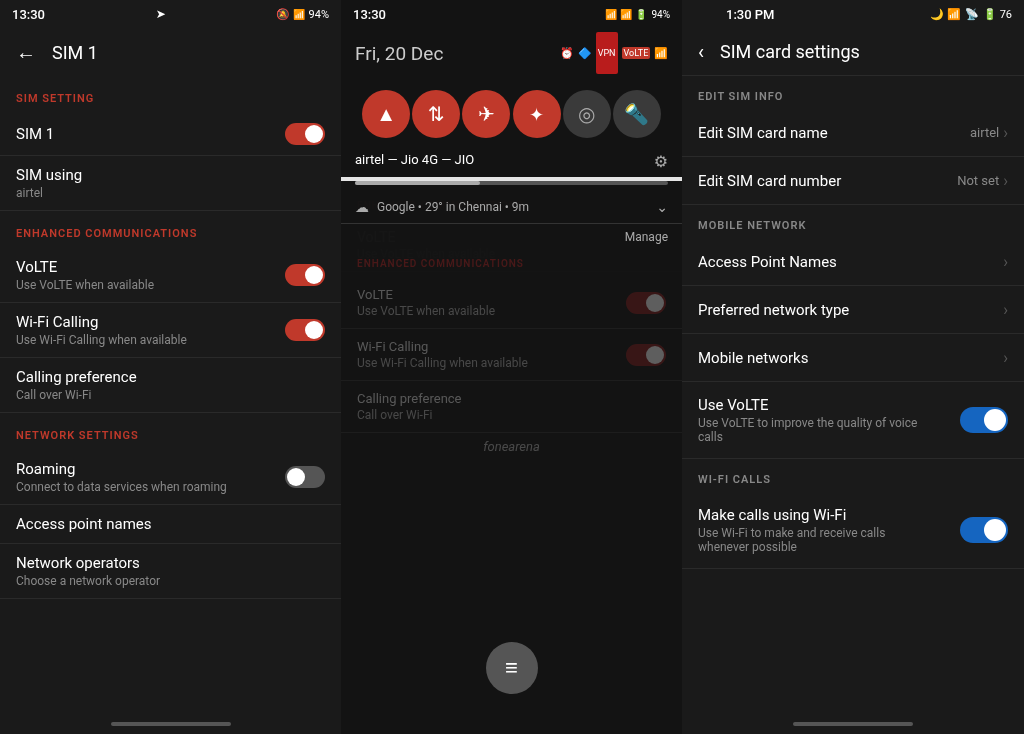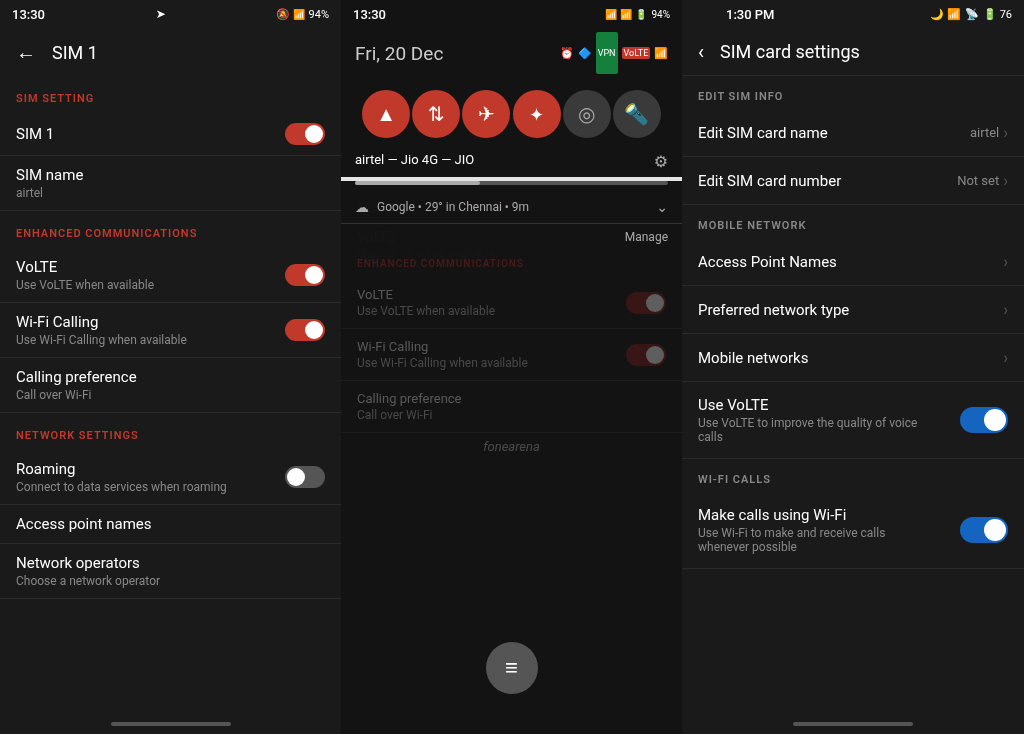--- a/index.html
+++ b/index.html
@@ -364,21 +364,21 @@
     <div class="list-item-content">
       <span class="list-item-title">SIM 1</span>
     </div>
     <div class="toggle on">
       <div class="toggle-thumb"></div>
     </div>
   </div>
 
   <div class="list-item">
     <div class="list-item-content">
-      <span class="list-item-title">SIM name</span>
+      <span class="list-item-title">SIM using</span>
       <span class="list-item-subtitle">airtel</span>
     </div>
   </div>
 
   <div class="section-label">ENHANCED COMMUNICATIONS</div>
 
   <div class="list-item">
     <div class="list-item-content">
       <span class="list-item-title">VoLTE</span>
       <span class="list-item-subtitle">Use VoLTE when available</span>
@@ -453,21 +453,21 @@
         <span>📶 📶 🔋</span>
         <span>94%</span>
       </div>
     </div>
 
     <div class="notif-date-row">
       <span class="notif-date">Fri, 20 Dec</span>
       <div style="display:flex;gap:4px;font-size:11px;color:#ccc;align-items:center;">
         <span>⏰</span>
         <span>🔷</span>
-        <span style="font-size:9px;background:#15803d;color:#fff;padding:16px 2px;border-radius:2px;">VPN</span>
+        <span style="font-size:9px;background:#b91c1c;color:#fff;padding:16px 2px;border-radius:2px;">VPN</span>
         <span style="font-size:9px;background:#c0392b;color:#fff;padding:1px 2px;border-radius:2px;">VoLTE</span>
         <span>📶</span>
       </div>
     </div>
 
     <div class="notif-icons-row">
       <div class="notif-icon-btn active-red">
         <span>▲</span>
       </div>
       <div class="notif-icon-btn active-red">

